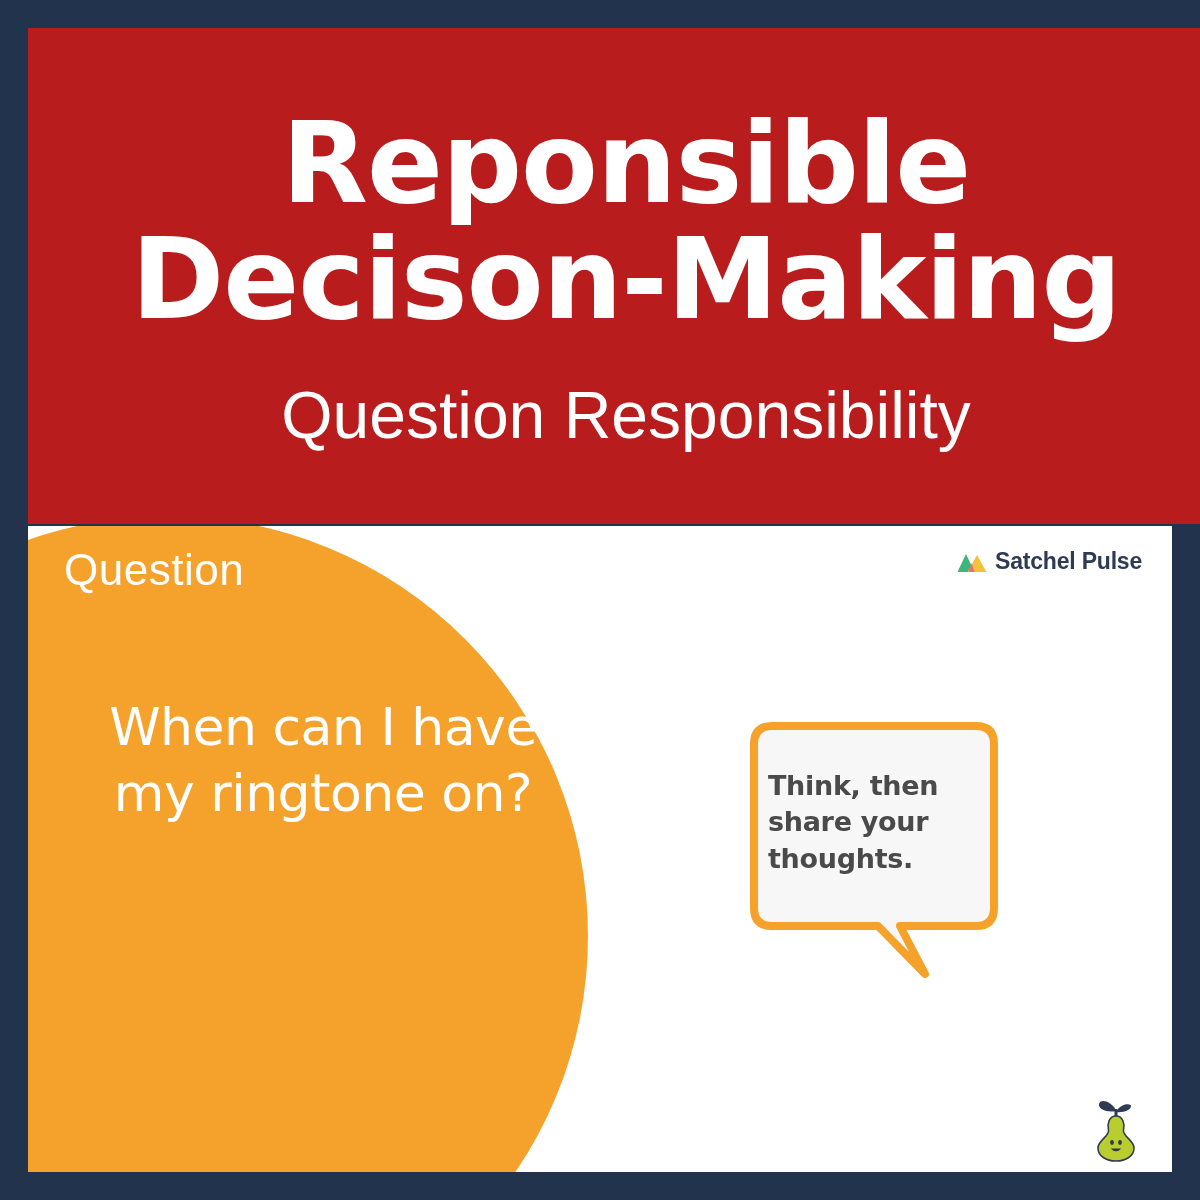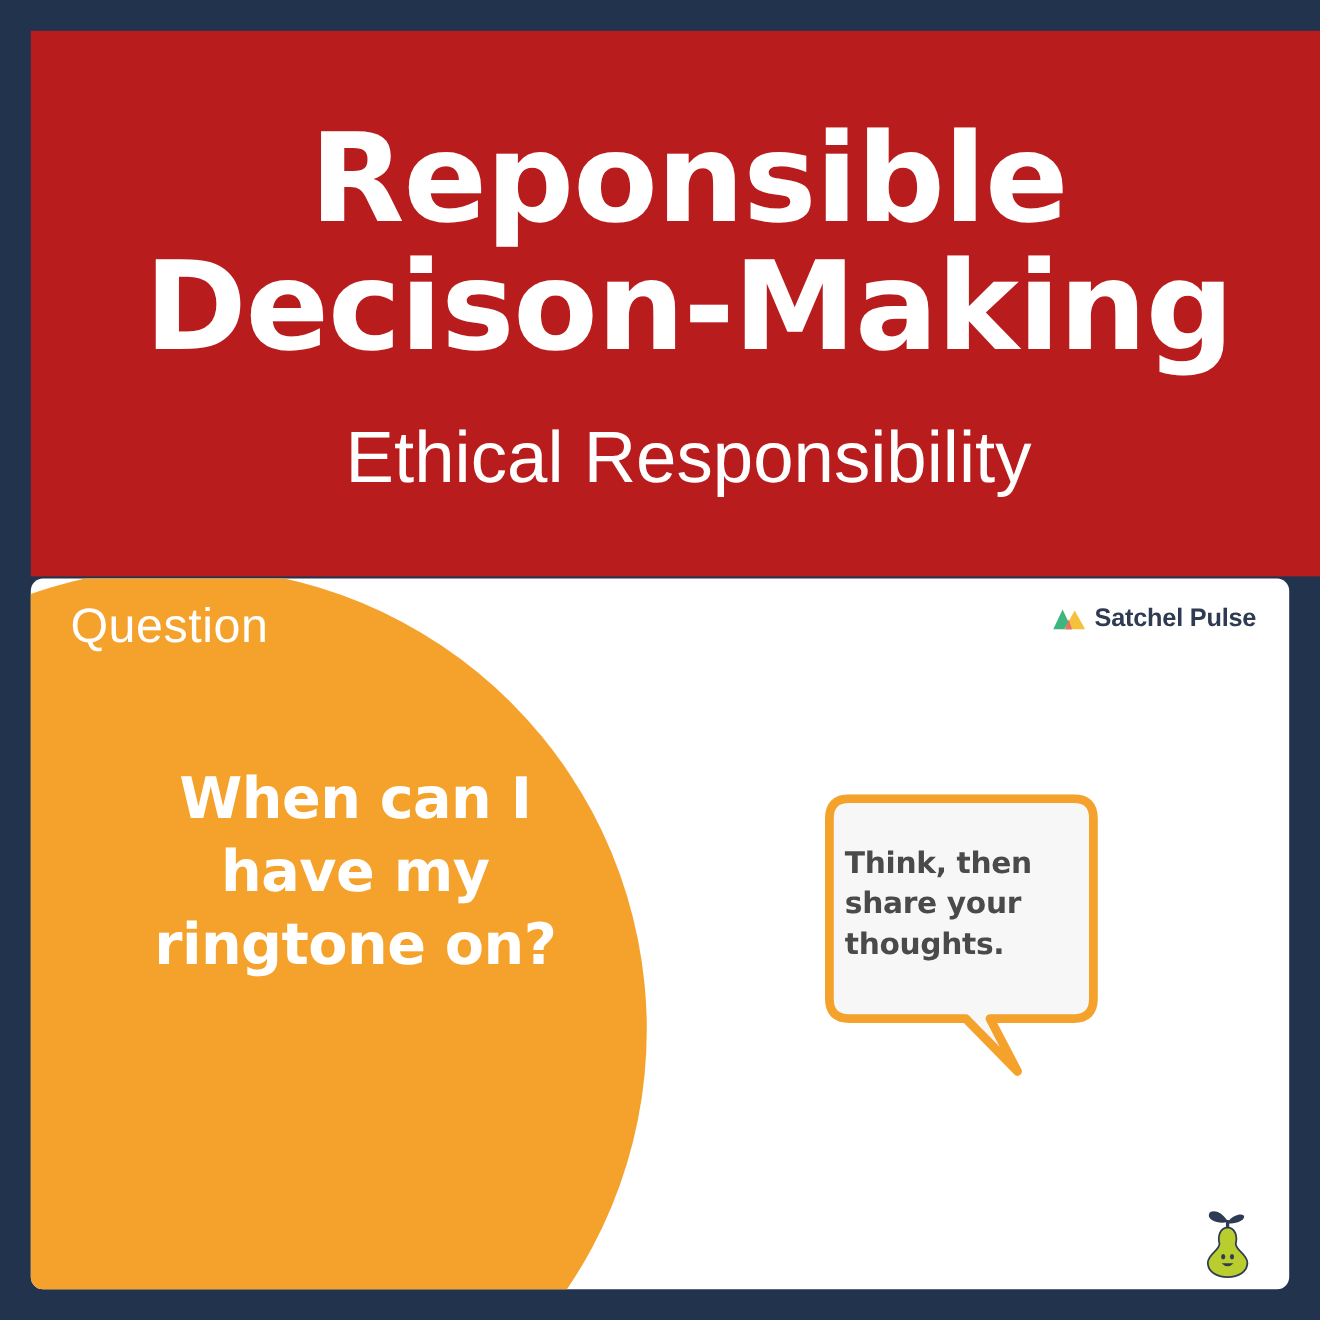--- a/index.html
+++ b/index.html
@@ -61,21 +61,20 @@
 
   
   #body-panel {
     position: absolute;
     left: 28px;
     top: 526px;
     width: 1144px;
     height: 646px;
     background: #ffffff;
     overflow: hidden;
-    border-radius: 11px;
   }
 
   
   #question-circle {
     position: absolute;
     left: -280px;
     top: -10px;
     width: 840px;
     height: 840px;
     border-radius: 50%;
@@ -95,21 +94,21 @@
   }
 
   #question-text {
     position: absolute;
     left: 60px;
     top: 168px;
     width: 470px;
     text-align: center;
     color: #ffffff;
     font-family: "DejaVu Sans", sans-serif;
-    font-weight: bold;
+    font-weight: normal;
     font-size: 52px;
     line-height: 1.27;
     letter-spacing: -0.5px;
   }
 
   
   #logo {
     position: absolute;
     right: 30px;
     top: 22px;
@@ -162,21 +161,21 @@
     height: 66px;
   }
 </style>
 </head>
 <body>
 
 <div id="slide">
 
   <div id="header">
     <div id="title">Reponsible Decison-Making</div>
-    <div id="subtitle">Ethical Responsibility</div>
+    <div id="subtitle">Question Responsibility</div>
   </div>
 
   <div id="body-panel">
 
     <div id="question-circle"></div>
 
     <div id="question-label">Question</div>
 
     <div id="question-text">When can I have my ringtone on?</div>
 

